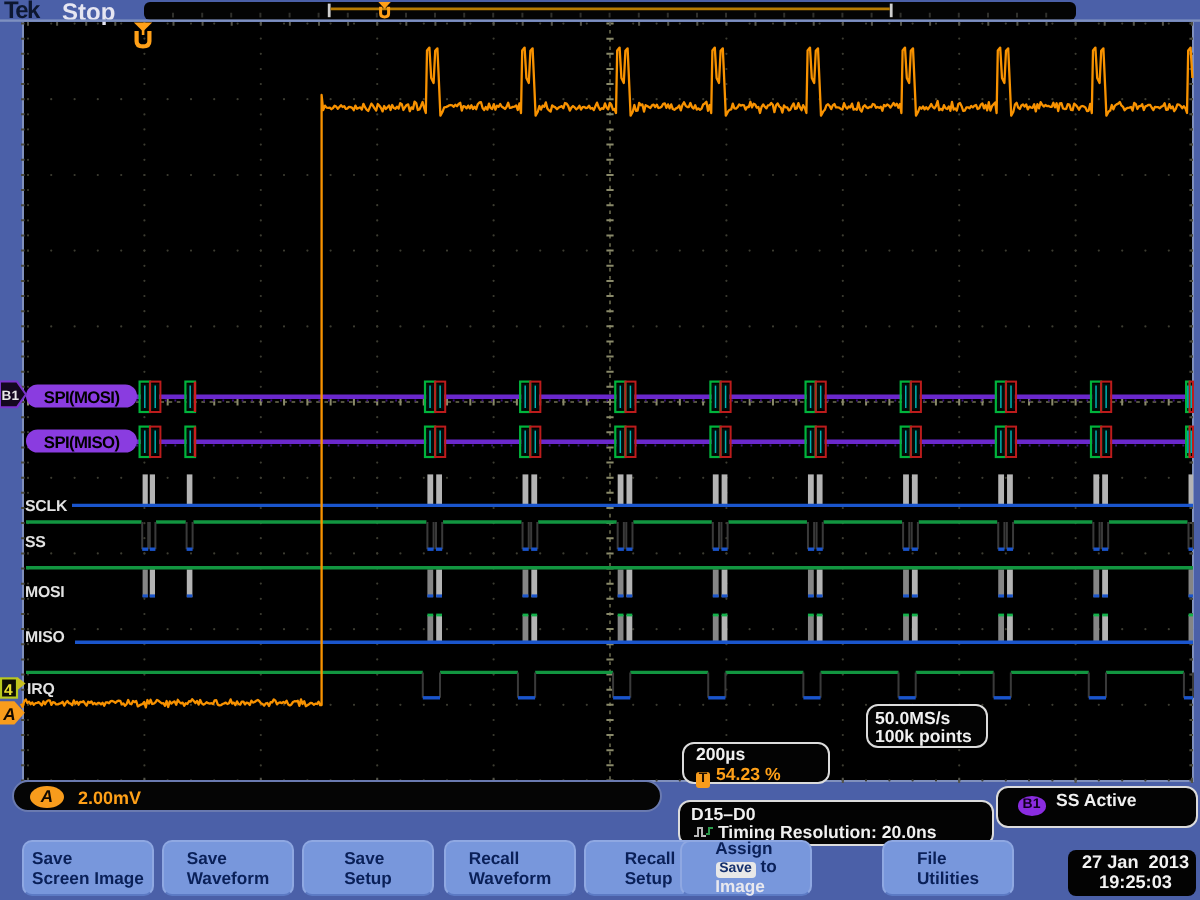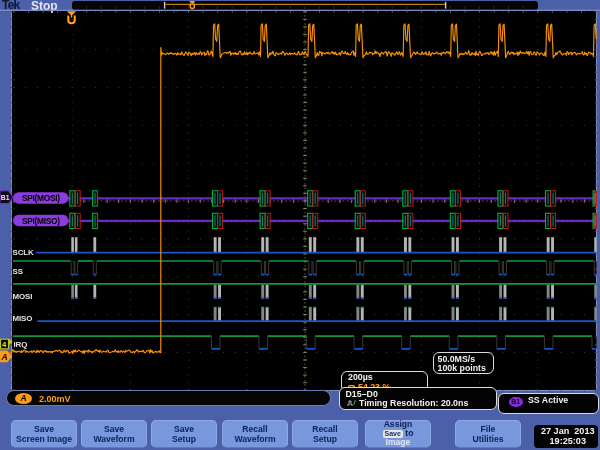--- a/index.html
+++ b/index.html
@@ -9,30 +9,30 @@
  border-left:1px solid #8090bc;border-right:1px solid #8090bc;border-bottom:1px solid #8090bc}
 .topbar{left:72px;top:0.6px;width:466px;height:9px;background:#040404;border-radius:3px}
 .tek{left:2px;top:-2px;font-size:12px;font-weight:bold;color:#0d1730;letter-spacing:-0.8px}
 .stop{left:31px;top:-1px;font-size:12px;font-weight:bold;color:#e6e6f2}
 .mvbar{left:6px;top:389.5px;width:325px;height:16.5px;background:#050505;border:1px solid #6a7ab0;border-radius:8px}
 .mvbadge{left:8px;top:2.5px;width:17px;height:11px;background:#f89c1c;border-radius:50%;
  color:#100800;font-size:8.5px;font-weight:bold;font-style:italic;text-align:center;line-height:11px}
 .mvtext{left:32px;top:3px;font-size:9px;font-weight:bold;color:#ffa018}
 .rbox{background:#030303;border:1.4px solid #dcdcdc;border-radius:6px;color:#f0f0f0;
  font-weight:bold;font-size:8.8px;line-height:9.6px;padding:1.5px 0 0 6px}
-.box1{left:341px;top:370.5px;width:87px;height:21.5px}
+.box1{left:341px;top:370.5px;width:74px;height:21.5px}
 .box2{left:432.5px;top:352px;width:61.5px;height:22px;padding-left:4px}
-.box3{left:338.5px;top:387px;width:158px;height:22.5px}
+.box3{left:338.5px;top:400px;width:158px;height:22.5px}
 .box4{left:497.5px;top:392.5px;width:101px;height:21.5px;padding:2.5px 0 0 10px}
 .datebox{left:533.5px;top:424.5px;width:64.5px;height:23px;background:#030303;border-radius:4px;
  color:#f2f2f2;font-weight:bold;font-size:9.1px;line-height:10.8px;text-align:center;padding:1px 0 0 4px}
 .orange{color:#ffa018}
 .btn{position:absolute;top:419.5px;width:66px;height:28px;background:#7897dc;border-radius:5px;
  border:1px solid #8fa8e2;border-bottom-color:#5c7ac4;color:#0a2058;font-weight:bold;font-size:8.6px;
- line-height:10px;text-align:center;display:flex;align-items:center;justify-content:center}
+ line-height:10px;display:flex;align-items:center;justify-content:center}
 .tic{display:inline-block;width:7px;height:8px;background:#f89c1c;border-radius:1.5px;color:#201000;
  font-size:7px;line-height:8px;text-align:center;font-weight:bold;margin-right:3px;vertical-align:-1px}
 .b1oval{display:inline-block;width:14.5px;height:10px;background:#8a2ce0;border-radius:50%;color:#10001f;
  font-size:7px;font-weight:bold;text-align:center;line-height:10px;margin-right:5px;vertical-align:-1px}
 .savekey{display:inline-block;background:#e8e8e8;color:#15306e;border-radius:2px;font-size:7px;
  font-weight:bold;padding:0 2px;line-height:8px}
 </style></head>
 <body>
 <div class="abs screen"></div>
 <div class="abs topbar"></div>
@@ -413,17 +413,17 @@
   </div>
 <div class="btn" style="left:151px">
     <div>Save<br>Setup</div>
   </div>
 <div class="btn" style="left:222px">
     <div>Recall<br>Waveform</div>
   </div>
 <div class="btn" style="left:292px">
     <div>Recall<br>Setup</div>
   </div>
-<div class="btn" style="left:365px;line-height:9px">
+<div class="btn" style="left:340px;line-height:9px">
     <div>Assign<br><span class="savekey">Save</span> to<br><span style="color:#e8e8ee">Image</span></div>
   </div>
-<div class="btn" style="left:455px">
+<div class="btn" style="left:441px">
     <div>File<br>Utilities</div>
   </div>
 </body></html>

